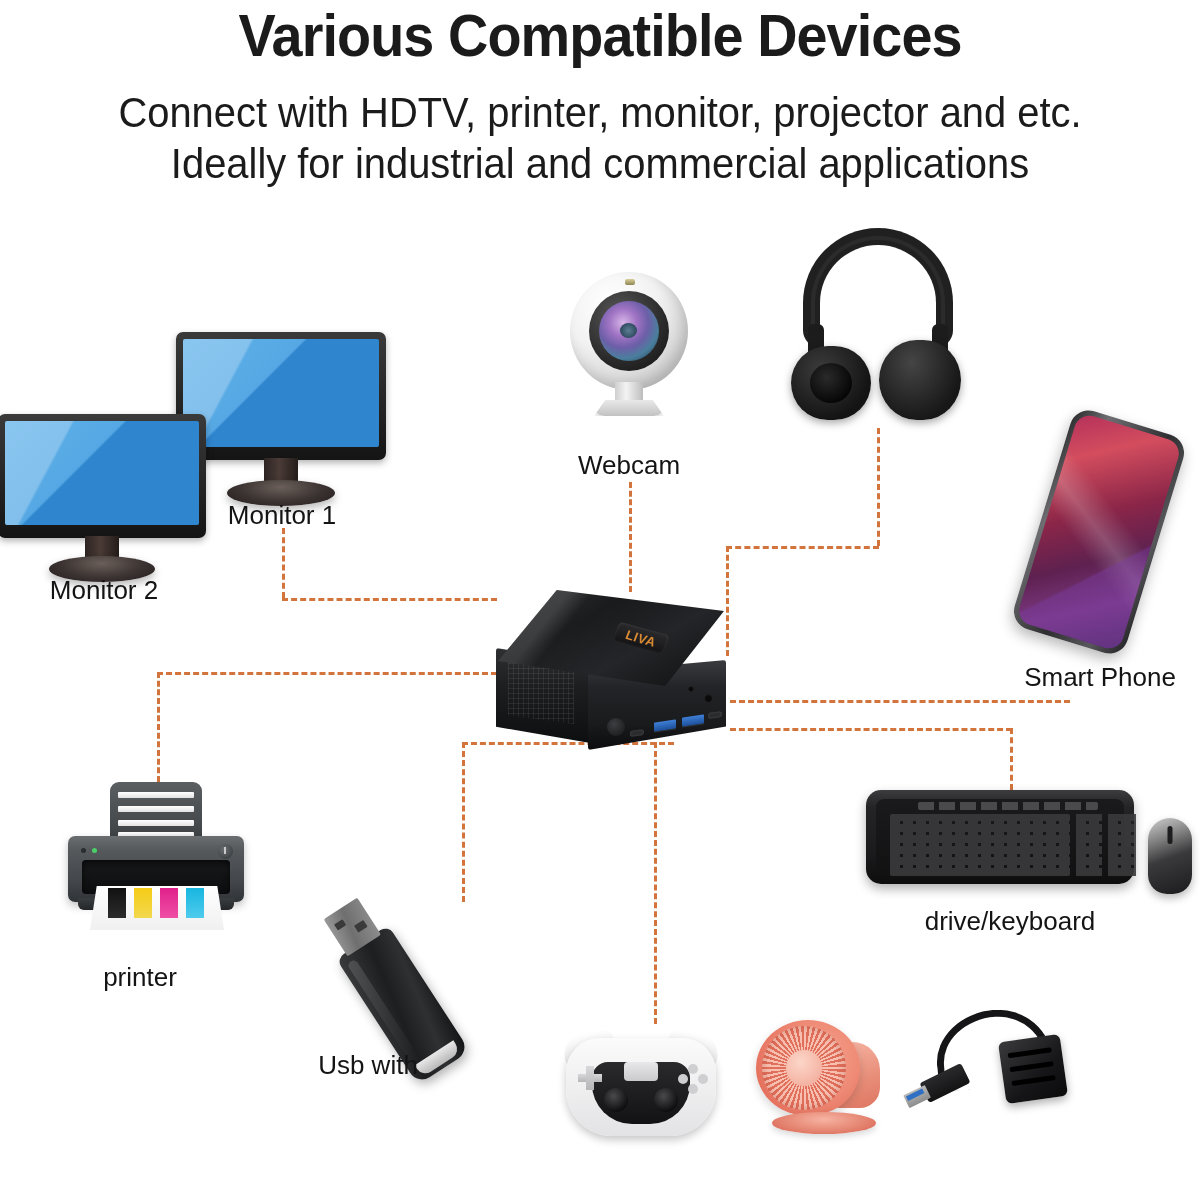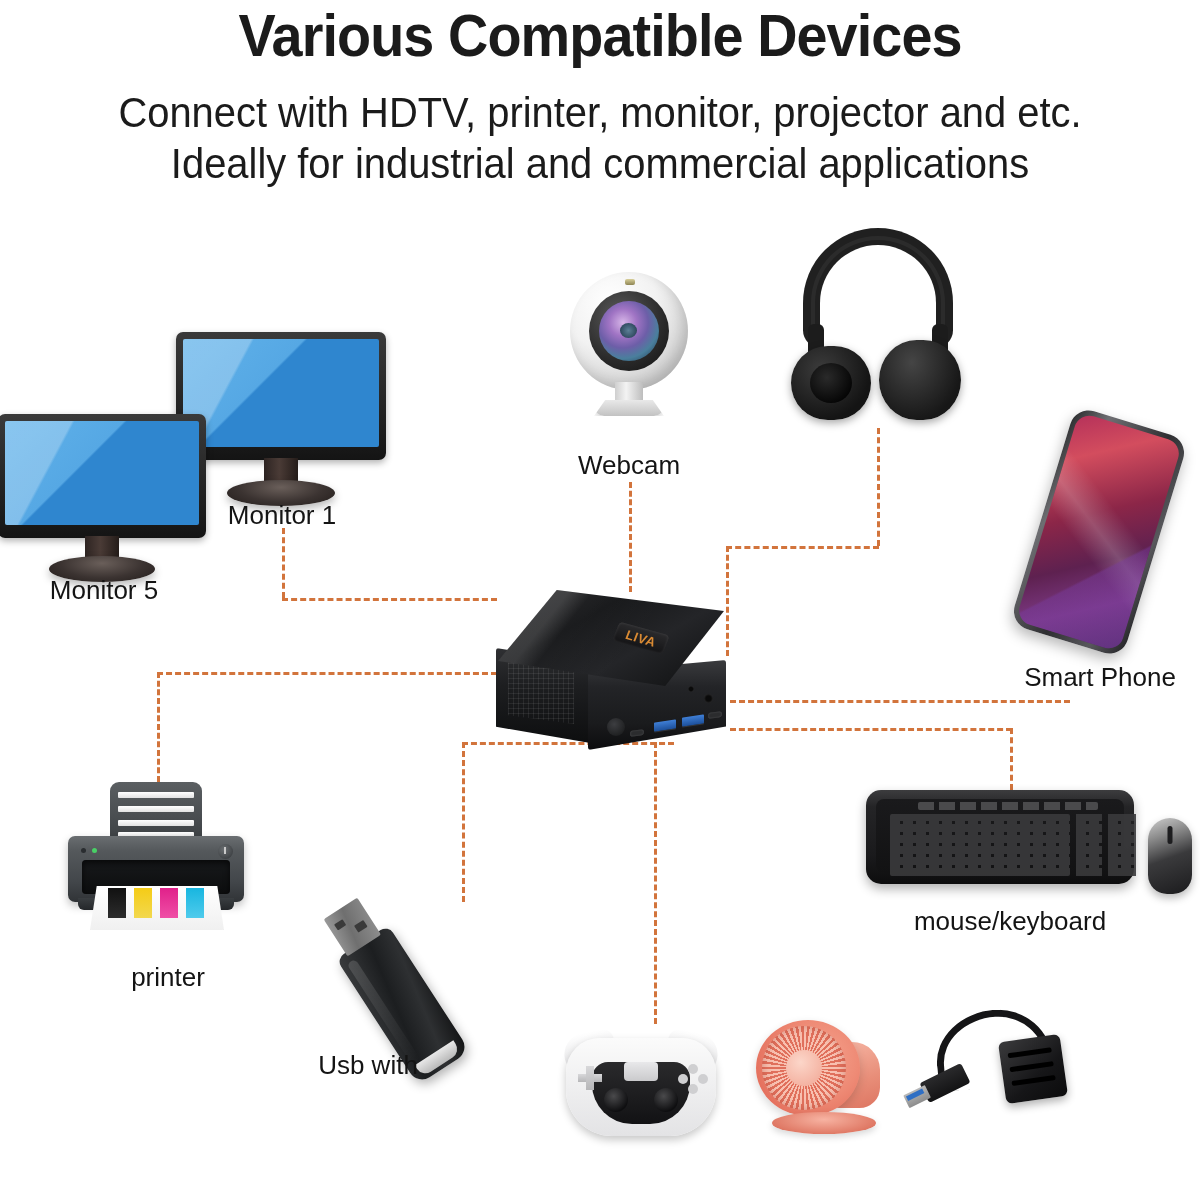--- a/index.html
+++ b/index.html
@@ -310,21 +310,21 @@
   </div>
   <div class="lbl" style="left:177px;top:500px;width:210px;">Monitor 1</div>
 
   <div class="mon" style="left:-2px;top:414px;width:208px;height:160px;">
     <div class="bez" style="height:124px;">
       <div class="scr"></div>
     </div>
     <div class="neck" style="top:122px;width:34px;height:28px;"></div>
     <div class="base" style="top:142px;width:106px;height:26px;"></div>
   </div>
-  <div class="lbl" style="left:0px;top:575px;width:208px;">Monitor 5</div>
+  <div class="lbl" style="left:0px;top:575px;width:208px;">Monitor 2</div>
 
   <div class="webcam" style="left:570px;top:272px;width:120px;height:150px;">
     <div class="wc-ball"></div>
     <div class="wc-ring"></div>
     <div class="wc-lens"></div>
     <div class="wc-pupil"></div>
     <div class="wc-led"></div>
     <div class="wc-stem"></div>
     <div class="wc-foot"></div>
   </div>
@@ -377,21 +377,21 @@
     <div class="prn-led2"></div>
     <div class="prn-pwr"></div>
     <div class="prn-slot"></div>
     <div class="prn-base"></div>
     <div class="prn-paper"></div>
     <div class="prn-ink k"></div>
     <div class="prn-ink y"></div>
     <div class="prn-ink m"></div>
     <div class="prn-ink c"></div>
   </div>
-  <div class="lbl" style="left:68px;top:962px;width:200px;">printer</div>
+  <div class="lbl" style="left:40px;top:962px;width:200px;">printer</div>
 
   <div class="usbd" style="left:372px;top:930px;">
     <div class="usbd-body">
       <div class="usbd-plug">
         <i style="left:6px;top:10px;width:10px;height:7px;"></i>
         <i style="left:22px;top:22px;width:11px;height:8px;"></i>
       </div>
       <div class="usbd-cap"></div>
     </div>
   </div>
@@ -399,21 +399,21 @@
 
   <div class="kb" style="left:866px;top:790px;">
     <div class="kb-plate">
       <div class="kb-fr"></div>
       <div class="kb-rows"></div>
       <div class="kb-nav"></div>
       <div class="kb-num"></div>
     </div>
   </div>
   <div class="mouse" style="left:1148px;top:818px;"></div>
-  <div class="lbl" style="left:880px;top:906px;width:260px;">mouse/keyboard</div>
+  <div class="lbl" style="left:880px;top:906px;width:260px;">drive/keyboard</div>
 
   <div class="gp" style="left:566px;top:1032px;">
     <div class="gp-hornL"></div>
     <div class="gp-hornR"></div>
     <div class="gp-grips"></div>
     <div class="gp-face"></div>
     <div class="gp-pad"></div>
     <div class="gp-dpad"></div>
     <div class="gp-btns">
       <i style="left:10px;top:0;"></i>

